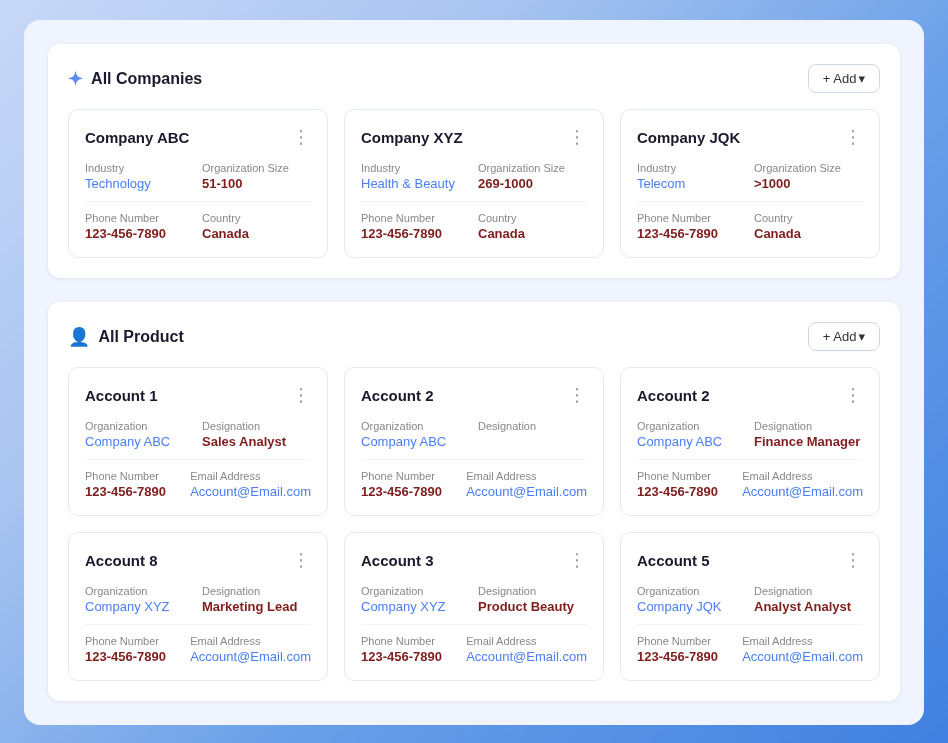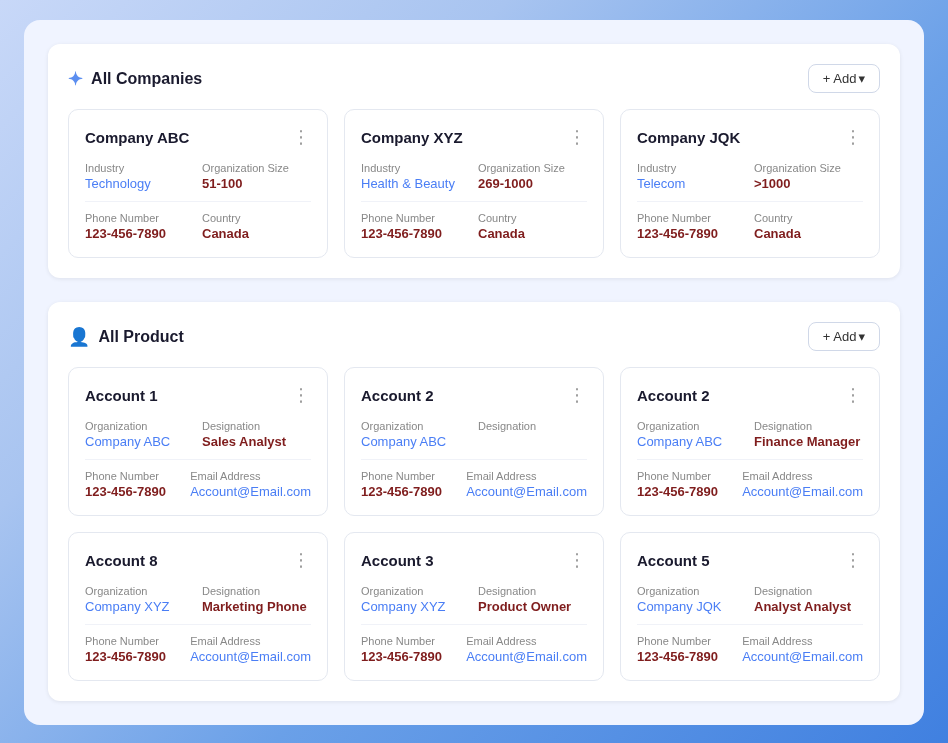--- a/index.html
+++ b/index.html
@@ -311,21 +311,21 @@
       <span class="card-title">Account 8</span>
       <span class="more-icon">⋮</span>
     </div>
     <div class="card-fields">
       <div class="field-group">
         <div class="field-label">Organization</div>
         <div class="field-value link">Company XYZ</div>
       </div>
       <div class="field-group">
         <div class="field-label">Designation</div>
-        <div class="field-value">Marketing Phone</div>
+        <div class="field-value">Marketing Lead</div>
       </div>
     </div>
     <hr class="card-divider">
     <div class="card-fields">
       <div class="field-group">
         <div class="field-label">Phone Number</div>
         <div class="field-value">123-456-7890</div>
       </div>
       <div class="field-group">
         <div class="field-label">Email Address</div>
@@ -338,21 +338,21 @@
       <span class="card-title">Account 3</span>
       <span class="more-icon">⋮</span>
     </div>
     <div class="card-fields">
       <div class="field-group">
         <div class="field-label">Organization</div>
         <div class="field-value link">Company XYZ</div>
       </div>
       <div class="field-group">
         <div class="field-label">Designation</div>
-        <div class="field-value">Product Owner</div>
+        <div class="field-value">Product Beauty</div>
       </div>
     </div>
     <hr class="card-divider">
     <div class="card-fields">
       <div class="field-group">
         <div class="field-label">Phone Number</div>
         <div class="field-value">123-456-7890</div>
       </div>
       <div class="field-group">
         <div class="field-label">Email Address</div>

